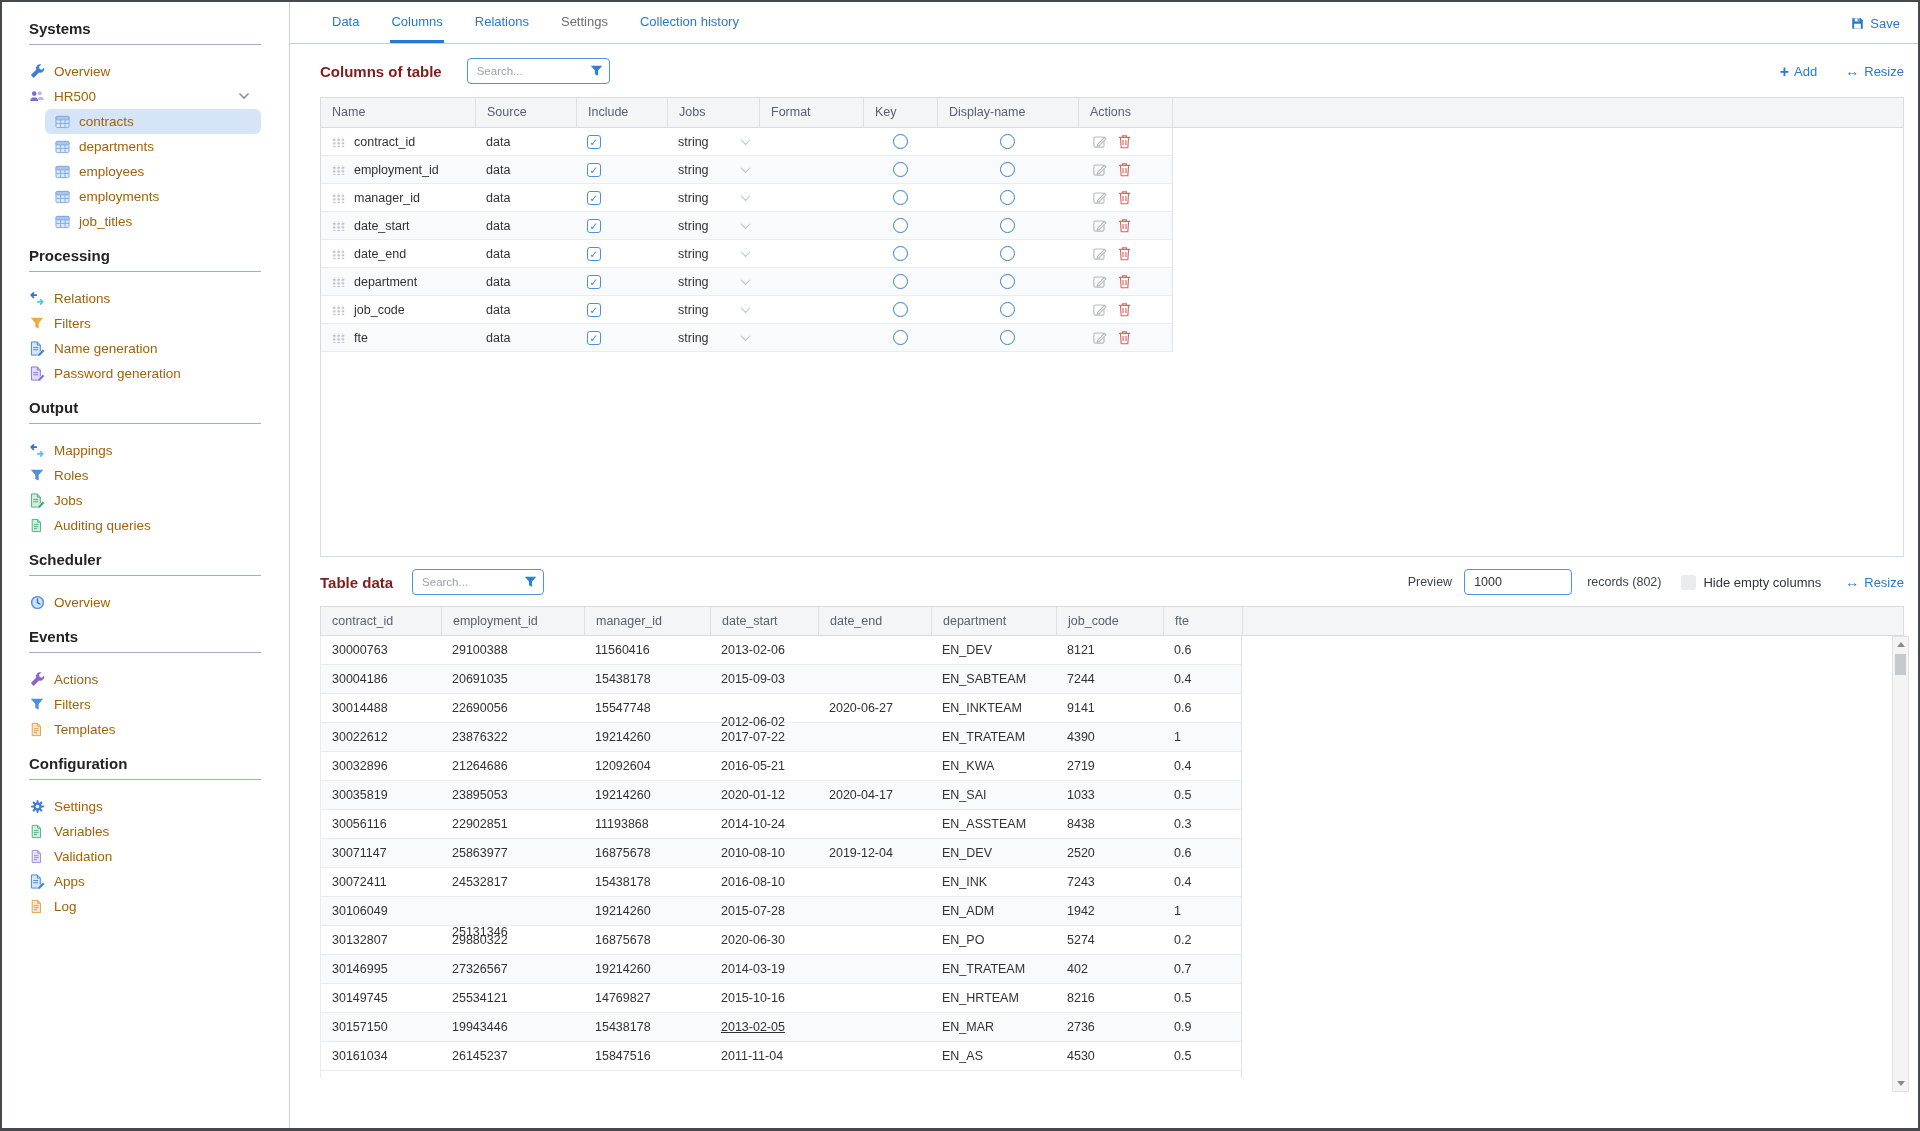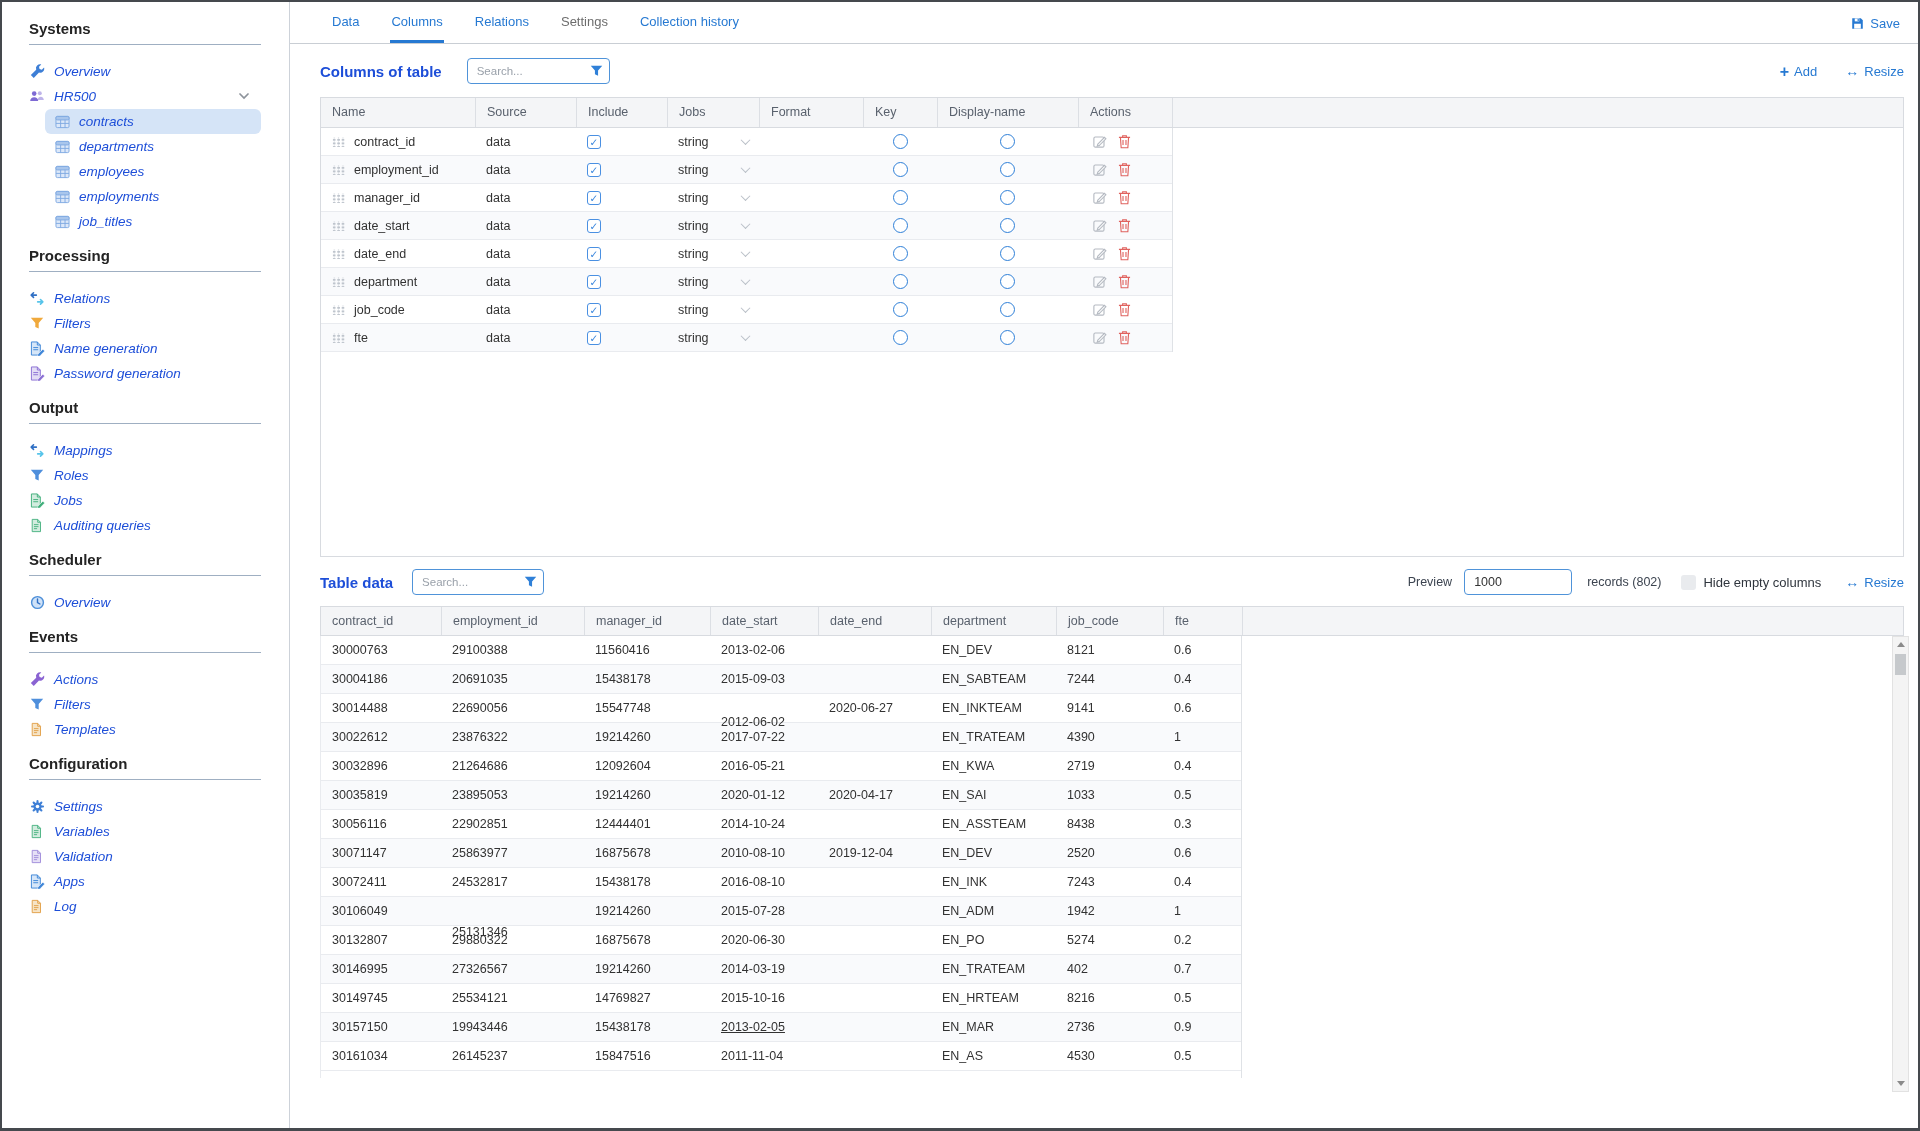--- a/index.html
+++ b/index.html
@@ -8,42 +8,42 @@
   .frame{position:absolute;inset:0;border:2px solid #45494e;border-bottom-width:3px;background:#fff;}
 
   
   .sidebar{position:absolute;left:0;top:0;bottom:0;width:288px;border-right:1px solid #cdd2d9;
     padding:19px 28px 0 27px;overflow:hidden;background:#fff;}
   .side-section{margin-top:14px;}
   .side-section:first-child{margin-top:0;}
   .side-title{font-size:15px;font-weight:700;color:#242424;line-height:16px;
     padding-bottom:7px;border-bottom:1px solid #9fafc2;}
   .side-list{margin:14px 0 0 0;padding:0;list-style:none;}
-  .side-item{display:flex;align-items:center;height:25px;gap:9px;font-size:13.5px;color:#1d4ed8;cursor:pointer;font-style:italic;}
+  .side-item{display:flex;align-items:center;height:25px;gap:9px;font-size:13.5px;color:#a16207;cursor:pointer;}
   .side-item .icon{width:16px;height:16px;flex:0 0 16px;display:flex;align-items:center;justify-content:center;}
   .side-item .lbl{white-space:nowrap;}
   .side-child{margin-left:16px;padding-left:9px;border-radius:6px;}
   .side-child.selected{background:#d5e4f7;}
   .chev{margin-left:auto;margin-right:12px;display:flex;align-items:center;}
 
   
   .main{position:absolute;left:288px;top:0;right:0;bottom:0;background:#fff;}
   .tabbar{position:absolute;top:0;left:0;right:0;height:42px;border-bottom:1px solid #c9ced4;
     display:flex;align-items:stretch;padding-left:41px;gap:30px;}
   .tab{display:flex;align-items:center;font-size:13px;color:#2679d2;border-bottom:3px solid transparent;
     padding:0 1px;cursor:pointer;white-space:nowrap;}
   .tab.active{border-bottom-color:#2679d2;}
   .tab.muted{color:#6d6d6d;}
   .savebtn{position:absolute;right:18px;top:0;height:42px;display:flex;align-items:center;gap:6px;
     color:#2679d2;font-size:13px;cursor:pointer;}
 
   .sec-head{position:absolute;left:30px;right:14px;height:30px;display:flex;align-items:center;}
   #cols-head{top:54px;}
   #data-head{top:565px;}
-  .sec-title{font-size:15px;font-weight:700;color:#1d4ed8;white-space:nowrap;}
+  .sec-title{font-size:15px;font-weight:700;color:#7f1d1d;white-space:nowrap;}
   .searchbox{position:relative;margin-left:25px;width:143px;height:26px;flex:0 0 auto;}
   #data-head .searchbox{margin-left:19px;width:132px;}
   .searchbox input{width:100%;height:100%;border:1px solid #4f93d9;border-radius:4px;
     padding:0 26px 0 9px;font-size:11.5px;color:#444;outline:none;font-family:"Liberation Sans",sans-serif;}
   .searchbox input::placeholder{color:#9aa1aa;}
   .searchbox .funnel{position:absolute;right:7px;top:7px;line-height:0;cursor:pointer;}
   .head-actions{margin-left:auto;display:flex;align-items:center;gap:28px;}
   .linkbtn{color:#2679d2;font-size:13px;display:flex;align-items:center;gap:5px;cursor:pointer;white-space:nowrap;}
   .plus{font-size:16px;font-weight:700;line-height:13px;}
   .arrows-glyph{font-size:14px;font-weight:700;}
@@ -829,21 +829,21 @@
             <div class="td" style="width: 126px;">19214260</div>
             <div class="td" style="width: 108px;">2020-01-12</div>
             <div class="td" style="width: 113px;">2020-04-17</div>
             <div class="td" style="width: 125px;">EN_SAI</div>
             <div class="td" style="width: 107px;">1033</div>
             <div class="td" style="width: 79px;">0.5</div>
           </div>
           <div class="trow">
             <div class="td" style="width: 120px;">30056116</div>
             <div class="td" style="width: 143px;">22902851</div>
-            <div class="td" style="width: 126px;">12444401</div>
+            <div class="td" style="width: 126px;">11193868</div>
             <div class="td" style="width: 108px;">2014-10-24</div>
             <div class="td" style="width: 113px;"></div>
             <div class="td" style="width: 125px;">EN_ASSTEAM</div>
             <div class="td" style="width: 107px;">8438</div>
             <div class="td" style="width: 79px;">0.3</div>
           </div>
           <div class="trow">
             <div class="td" style="width: 120px;">30071147</div>
             <div class="td" style="width: 143px;">25863977</div>
             <div class="td" style="width: 126px;">16875678</div>

